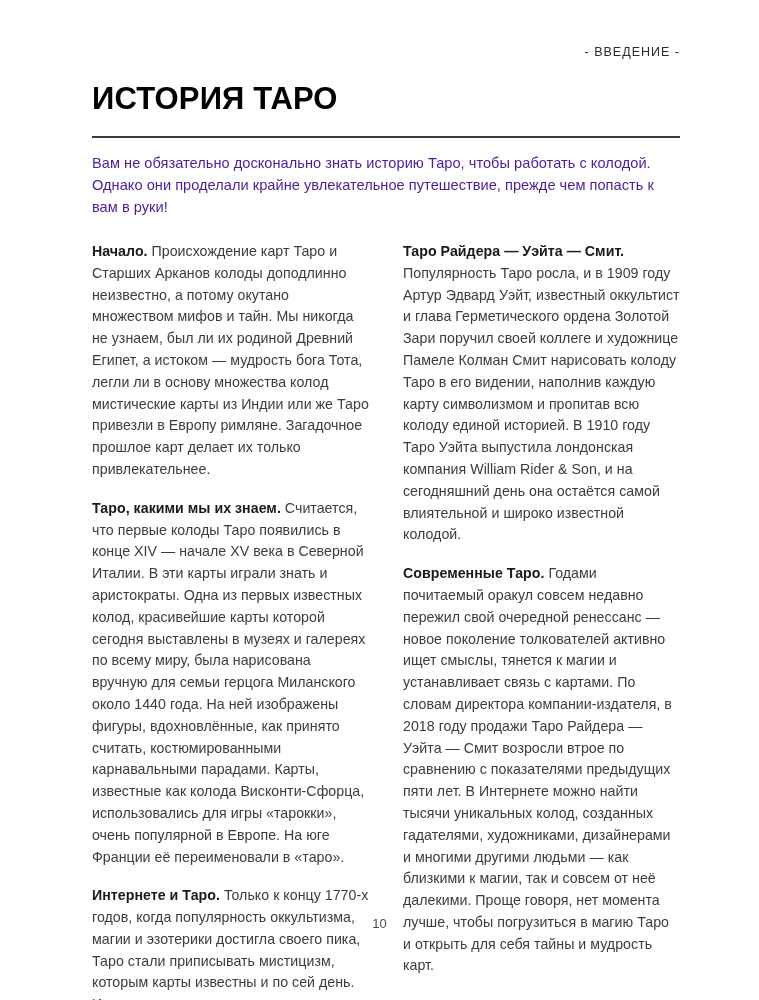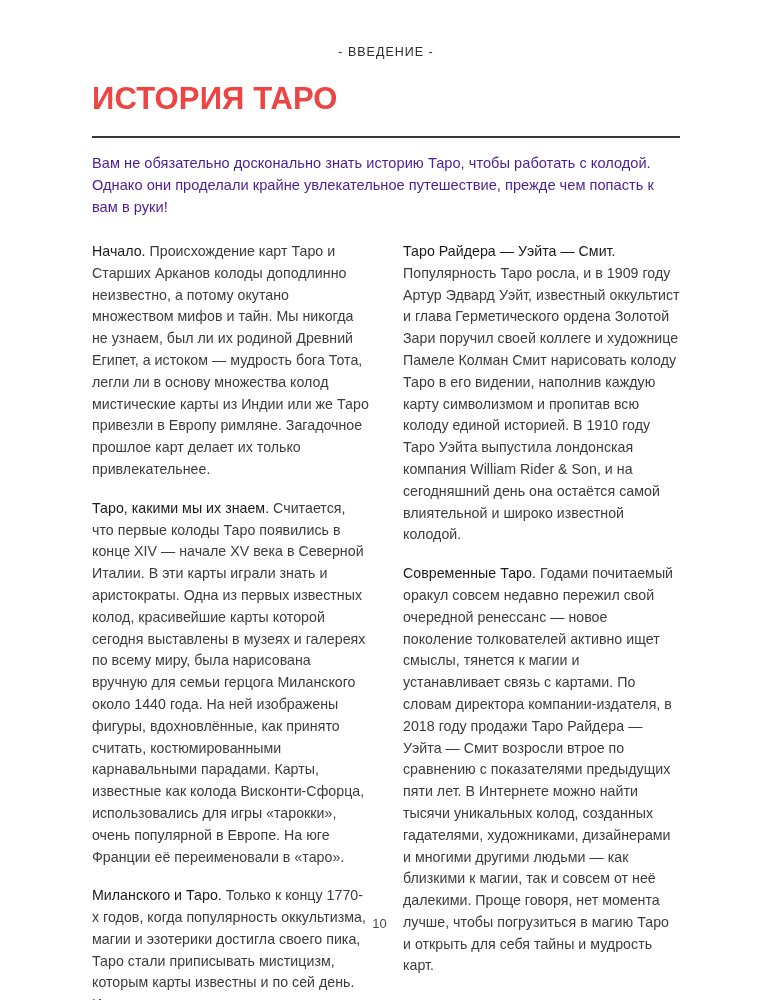--- a/index.html
+++ b/index.html
@@ -18,33 +18,33 @@
     overflow: hidden;
   }
   .content {
     position: absolute;
     left: 92px;
     top: 0;
     width: 588px;
     height: 1000px;
   }
   .running-head {
-    text-align: center;
+    text-align: right;
     font-size: 12.5px;
     letter-spacing: 0.08em;
     color: #2b2b2b;
     margin-top: 45px;
     font-weight: 400;
     white-space: nowrap;
   }
   .page-title {
     font-size: 31px;
     font-weight: 700;
     letter-spacing: 0.005em;
-    color: #ef4444;
+    color: #000000;
     margin-top: 24px;
     line-height: 1.05;
   }
   .rule {
     border: 0;
     border-top: 2.2px solid #3a3a3a;
     margin: 12px 0 0 0;
     width: 100%;
   }
   .lede {
@@ -69,21 +69,21 @@
     line-height: 1.535;
     color: #3c3c3c;
     margin: 0 0 17px 0;
     letter-spacing: 0.002em;
     text-align: left;
   }
   .para:last-child {
     margin-bottom: 0;
   }
   .para .lead {
-    font-weight: 400;
+    font-weight: 700;
     color: #1a1a1a;
   }
   .folio {
     position: absolute;
     left: 0;
     right: 0;
     top: 916px;
     text-align: center;
     font-size: 13px;
     color: #4a4a4a;
@@ -106,21 +106,21 @@
     <div class="columns">
 
       <div class="col">
         <p class="para">
           <span class="lead">Начало.</span><span> Происхождение карт Таро и Старших Арканов колоды доподлинно неизвестно, а потому окутано множеством мифов и тайн. Мы никогда не узнаем, был ли их родиной Древний Египет, а истоком — мудрость бога Тота, легли ли в основу множества колод мистические карты из Индии или же Таро привезли в Европу римляне. Загадочное прошлое карт делает их только привлекательнее.</span>
         </p>
         <p class="para">
           <span class="lead">Таро, какими мы их знаем.</span><span> Считается, что первые колоды Таро появились в конце XIV — начале XV века в Северной Италии. В эти карты играли знать и аристократы. Одна из первых известных колод, красивейшие карты которой сегодня выставлены в музеях и галереях по всему миру, была нарисована вручную для семьи герцога Миланского около 1440 года. На ней изображены фигуры, вдохновлённые, как принято считать, костюмированными карнавальными парадами. Карты, известные как колода Висконти-Сфорца, использовались для игры «тарокки», очень популярной в Европе. На юге Франции её переименовали в «таро».</span>
         </p>
         <p class="para">
-          <span class="lead">Миланского и Таро.</span><span> Только к концу 1770-х годов, когда популярность оккультизма, магии и эзотерики достигла своего пика, Таро стали приписывать мистицизм, которым карты известны и по сей день. Именно в тот период писатели и философы</span>
+          <span class="lead">Интернете и Таро.</span><span> Только к концу 1770-х годов, когда популярность оккультизма, магии и эзотерики достигла своего пика, Таро стали приписывать мистицизм, которым карты известны и по сей день. Именно в тот период писатели и философы</span>
         </p>
       </div>
 
       <div class="col">
         <p class="para">
           <span class="lead">Таро Райдера — Уэйта — Смит.</span><span> Популярность Таро росла, и в 1909 году Артур Эдвард Уэйт, известный оккультист и глава Герметического ордена Золотой Зари поручил своей коллеге и художнице Памеле Колман Смит нарисовать колоду Таро в его видении, наполнив каждую карту символизмом и пропитав всю колоду единой историей. В 1910 году Таро Уэйта выпустила лондонская компания William Rider &amp; Son, и на сегодняшний день она остаётся самой влиятельной и широко известной колодой.</span>
         </p>
         <p class="para">
           <span class="lead">Современные Таро.</span><span> Годами почитаемый оракул совсем недавно пережил свой очередной ренессанс — новое поколение толкователей активно ищет смыслы, тянется к магии и устанавливает связь с картами. По словам директора компании-издателя, в 2018 году продажи Таро Райдера — Уэйта — Смит возросли втрое по сравнению с показателями предыдущих пяти лет. В Интернете можно найти тысячи уникальных колод, созданных гадателями, художниками, дизайнерами и многими другими людьми — как близкими к магии, так и совсем от неё далекими. Проще говоря, нет момента лучше, чтобы погрузиться в магию Таро и открыть для себя тайны и мудрость карт.</span>
         </p>

